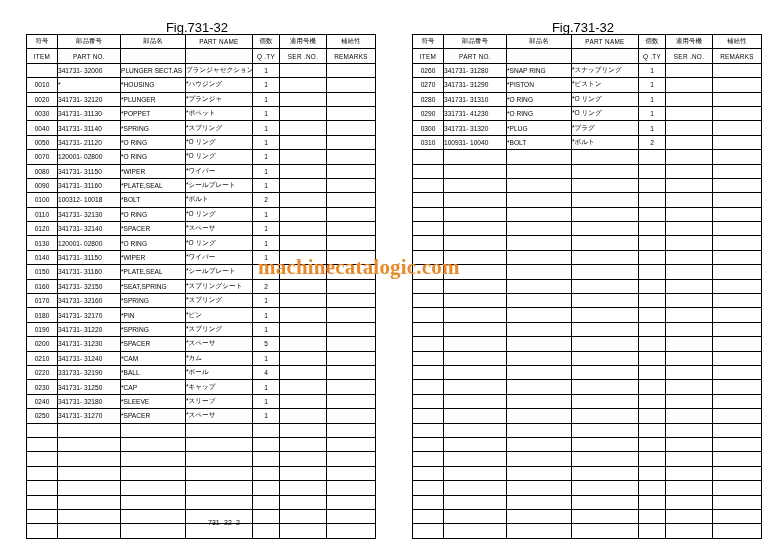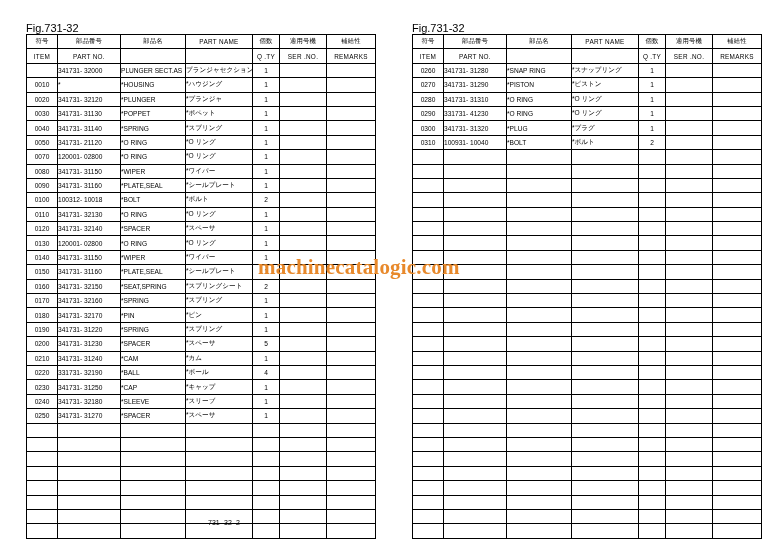--- a/index.html
+++ b/index.html
@@ -23,23 +23,23 @@
   .panel {
     position: absolute;
     top: 22px;
     width: 344px;
     height: 510px;
   }
   .panel-left { left: 26px; }
   .panel-right { left: 412px; }
 
   .fig-label {
-    font-size: 11px;
+    font-size: 13px;
     color: #000;
-    text-align: left;
+    text-align: center;
     height: 12px;
     line-height: 12px;
     padding-right: 2px;
   }
 
   table.parts {
     border-collapse: collapse;
     table-layout: fixed;
     width: 344px;
     font-size: 6.6px;

